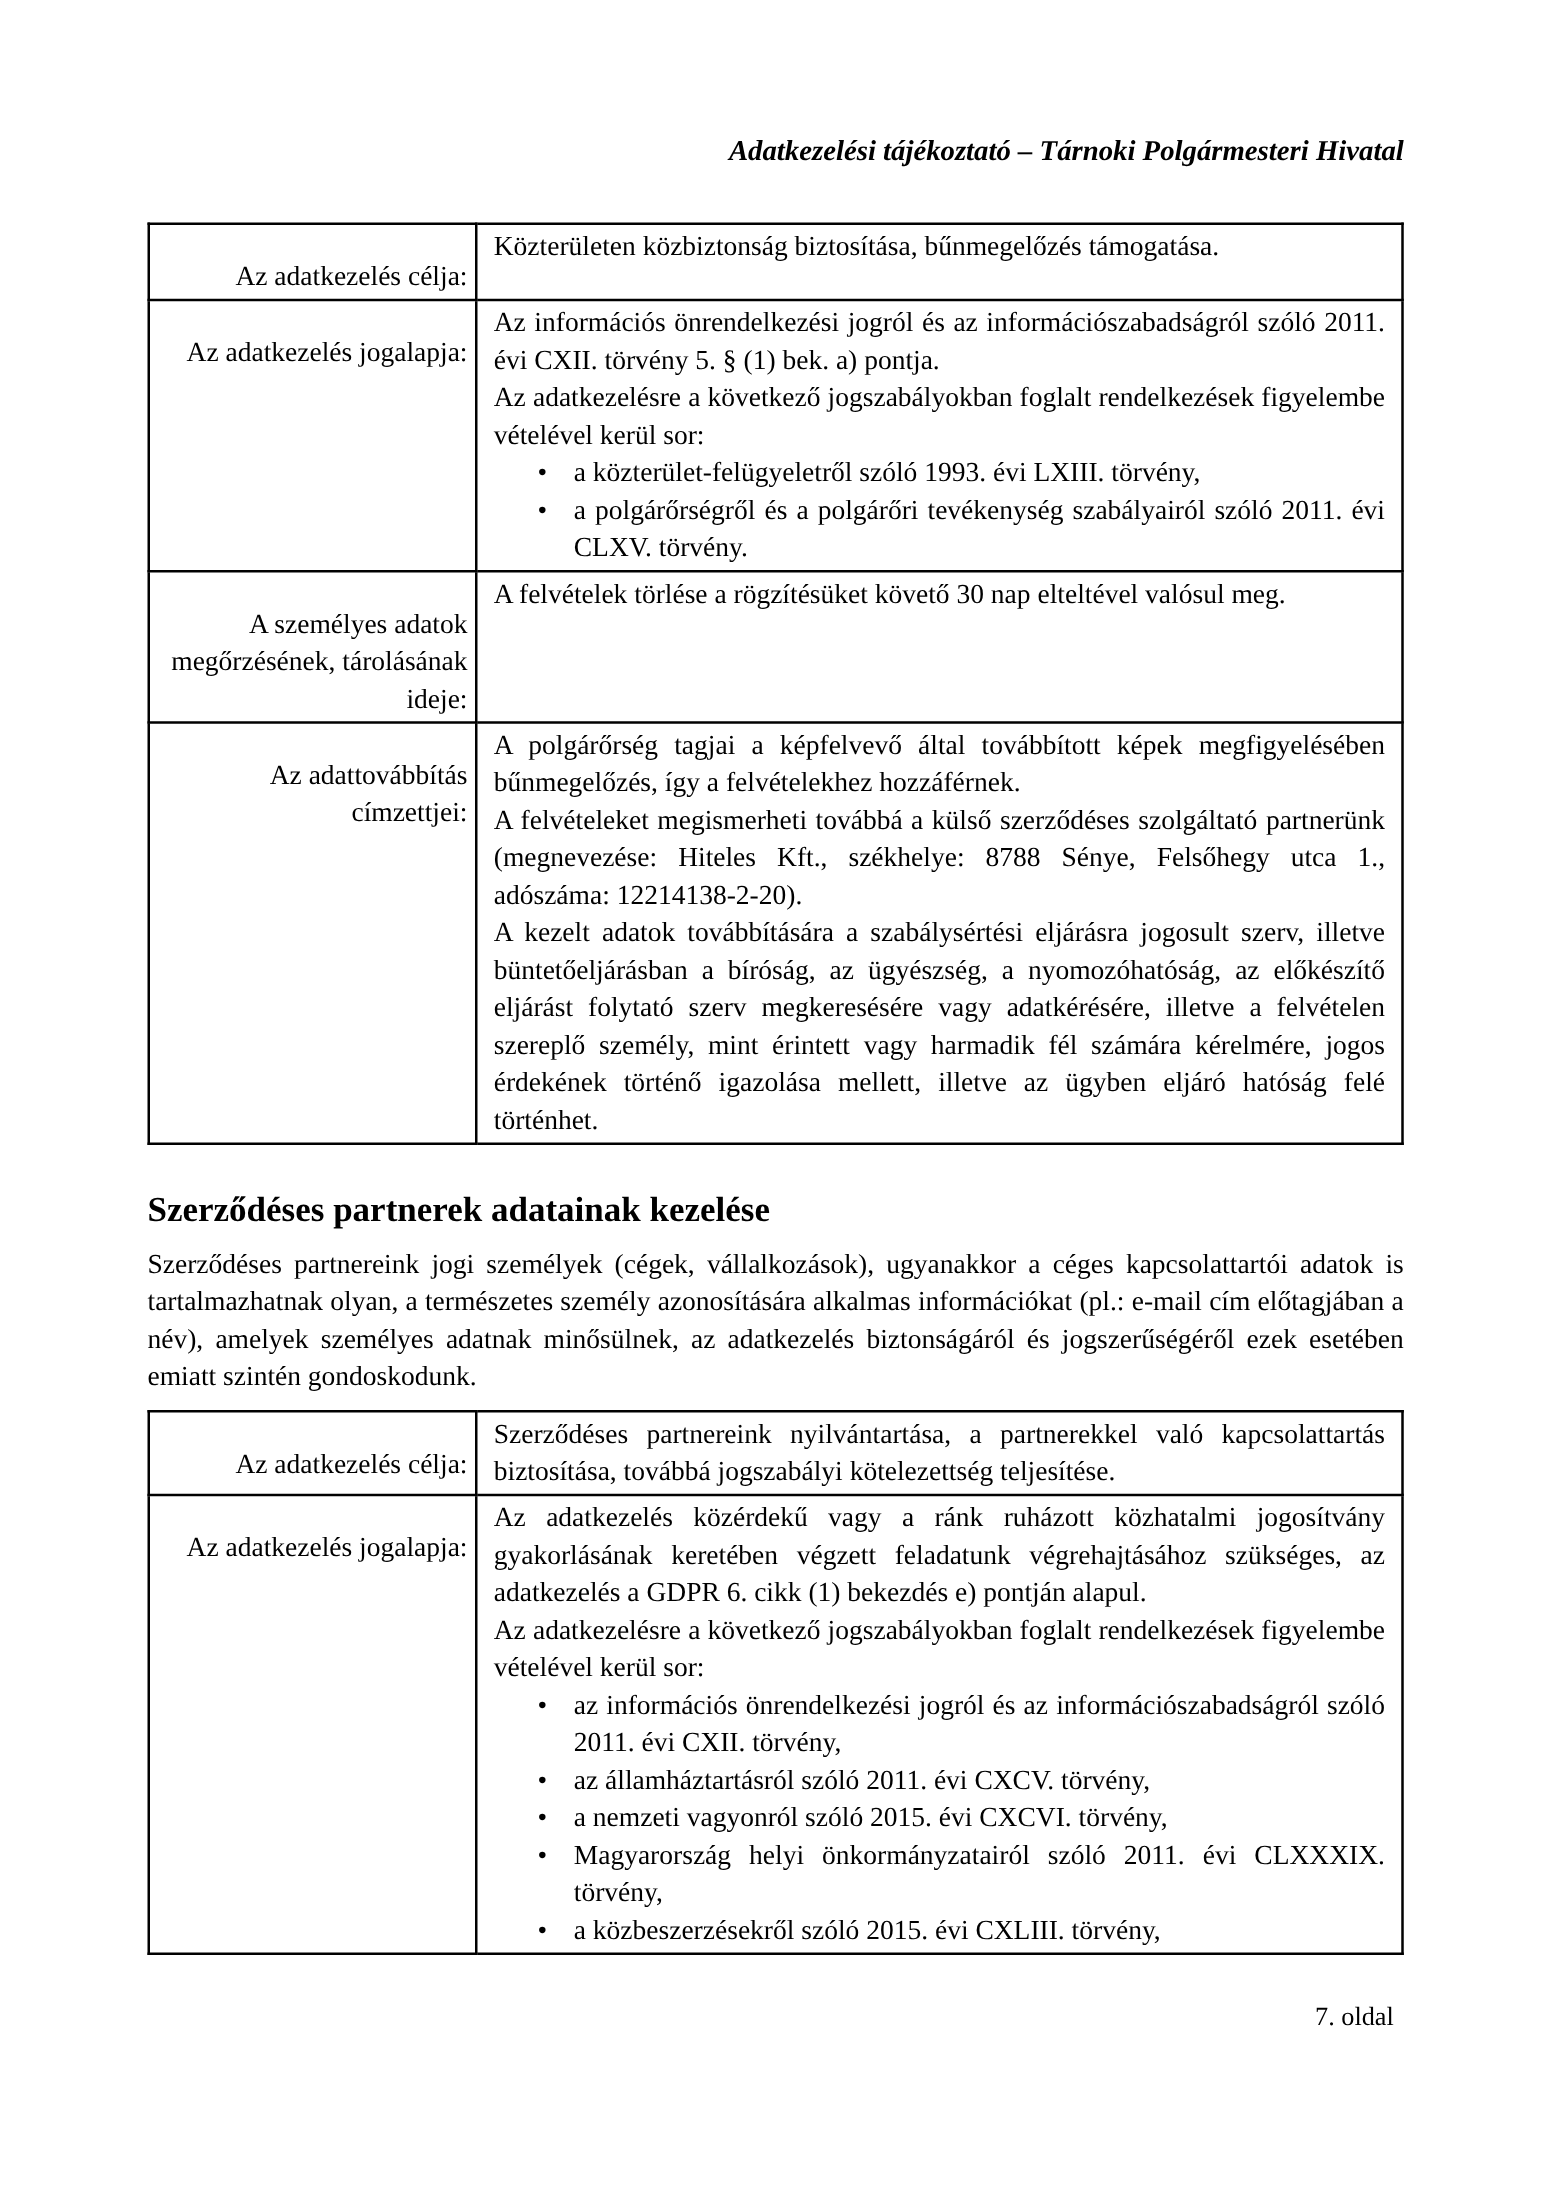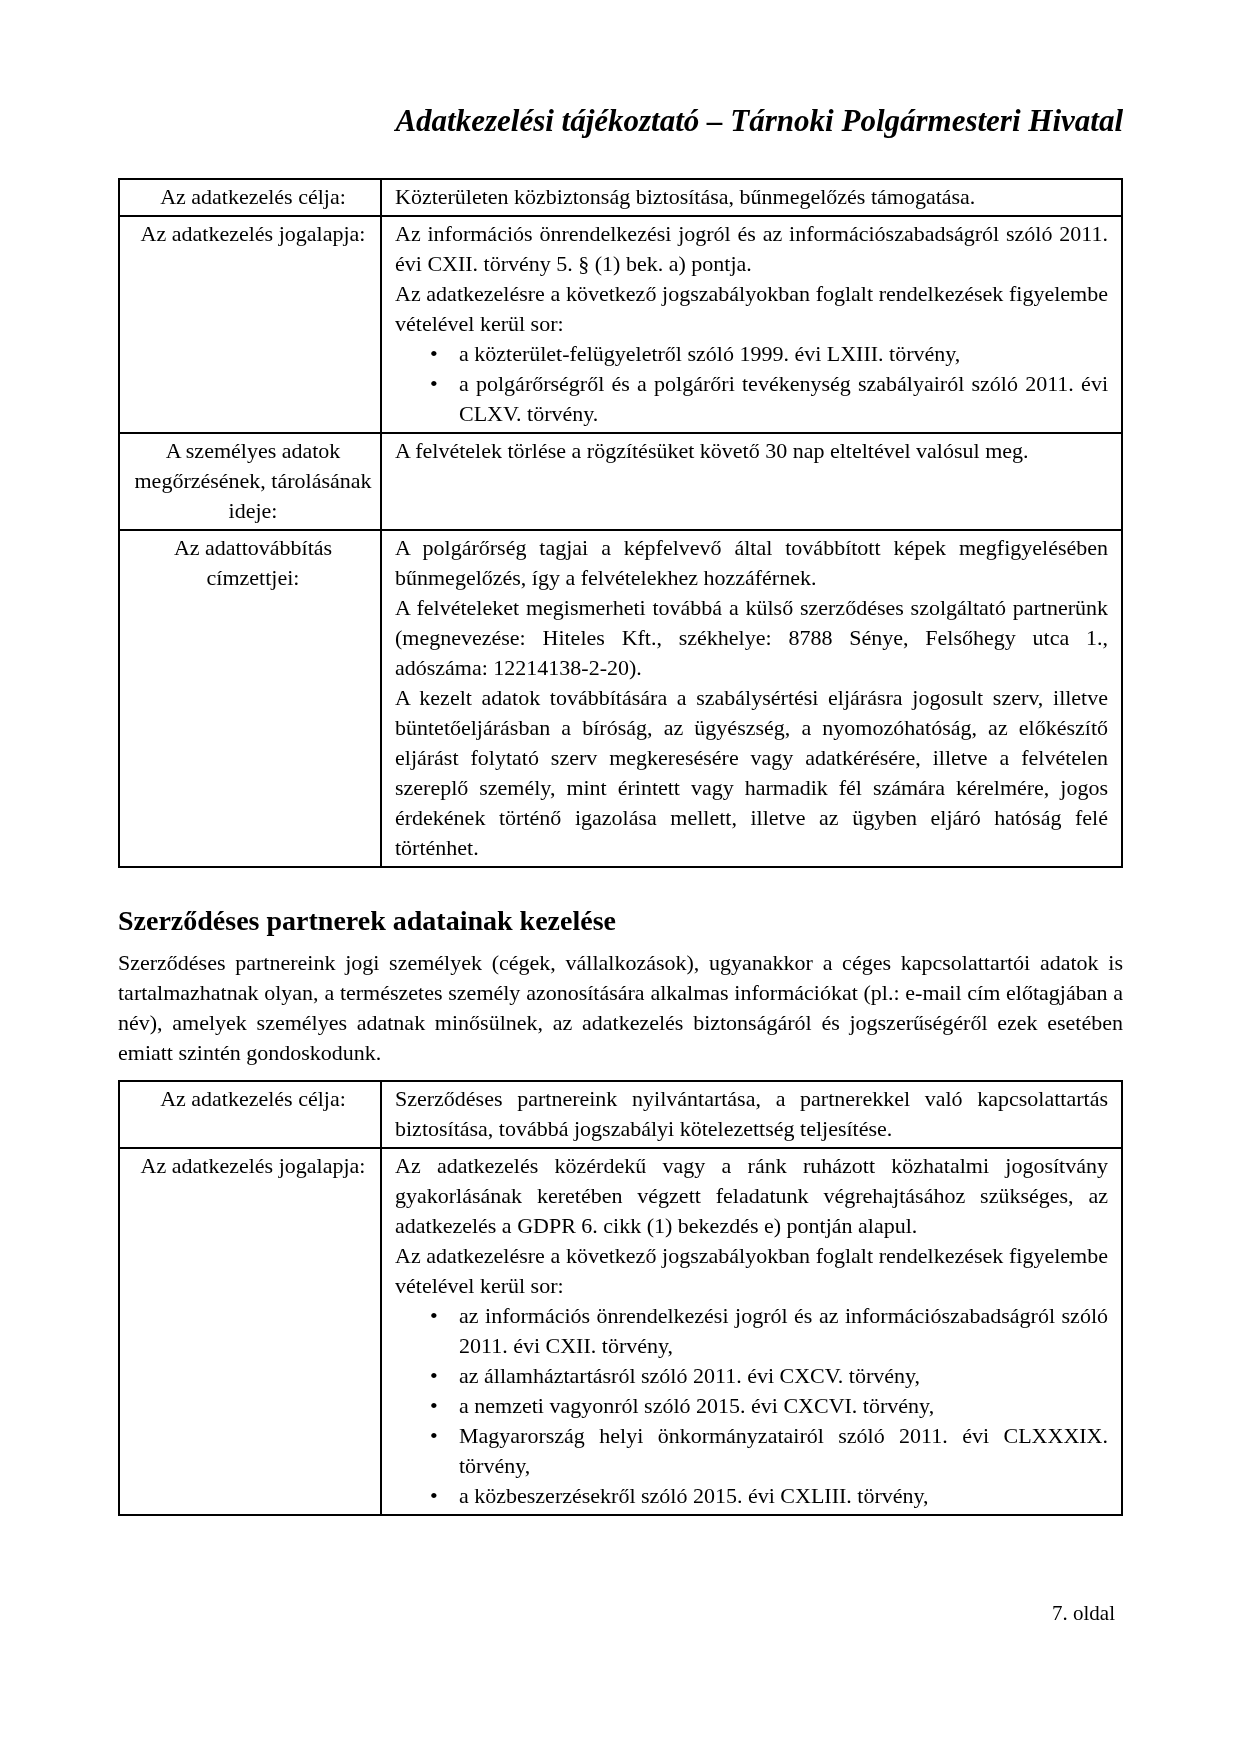--- a/index.html
+++ b/index.html
@@ -20,42 +20,42 @@
   }
   .content {
     margin: 0 118px;
     width: 1005px;
   }
   .doc-title {
     padding-top: 106px;
     text-align: right;
     font-weight: bold;
     font-style: italic;
-    font-size: 31px;
+    font-size: 23px;
     line-height: 30px;
   }
   table.doc-table {
     border-collapse: collapse;
     table-layout: fixed;
     width: 1005px;
     margin-top: 42px;
   }
   table.doc-table col.col-label { width: 262px; }
   table.doc-table td {
     border: 2px solid #000000;
     vertical-align: top;
   }
   td.label-cell   { padding: 2px 6px 3px 12px; }
   td.content-cell { padding: 2px 13px 3px 13px; }
   .doc-table p {
     margin: 0;
     line-height: 30px;
     text-align: justify;
   }
-  td.label-cell p { text-align: center; }
+  td.label-cell p { text-align: right; margin-top: 24px; }
   .doc-table ul {
     margin: 0;
     padding: 0 0 0 64px;
     list-style: none;
   }
   .doc-table li {
     position: relative;
     line-height: 30px;
     text-align: justify;
   }
@@ -108,21 +108,21 @@
           </td>
         </tr>
         <tr>
           <td class="label-cell">
             <p>Az adatkezelés jogalapja:</p>
           </td>
           <td class="content-cell">
             <p>Az információs önrendelkezési jogról és az információszabadságról szóló 2011. évi CXII. törvény 5. § (1) bek. a) pontja.</p>
             <p>Az adatkezelésre a következő jogszabályokban foglalt rendelkezések figyelembe vételével kerül sor:</p>
             <ul>
-              <li>a közterület-felügyeletről szóló 1999. évi LXIII. törvény,</li>
+              <li>a közterület-felügyeletről szóló 1993. évi LXIII. törvény,</li>
               <li>a polgárőrségről és a polgárőri tevékenység szabályairól szóló 2011. évi CLXV. törvény.</li>
             </ul>
           </td>
         </tr>
         <tr>
           <td class="label-cell">
             <p>A személyes adatok megőrzésének, tárolásának ideje:</p>
           </td>
           <td class="content-cell">
             <p>A felvételek törlése a rögzítésüket követő 30 nap elteltével valósul meg.</p>

